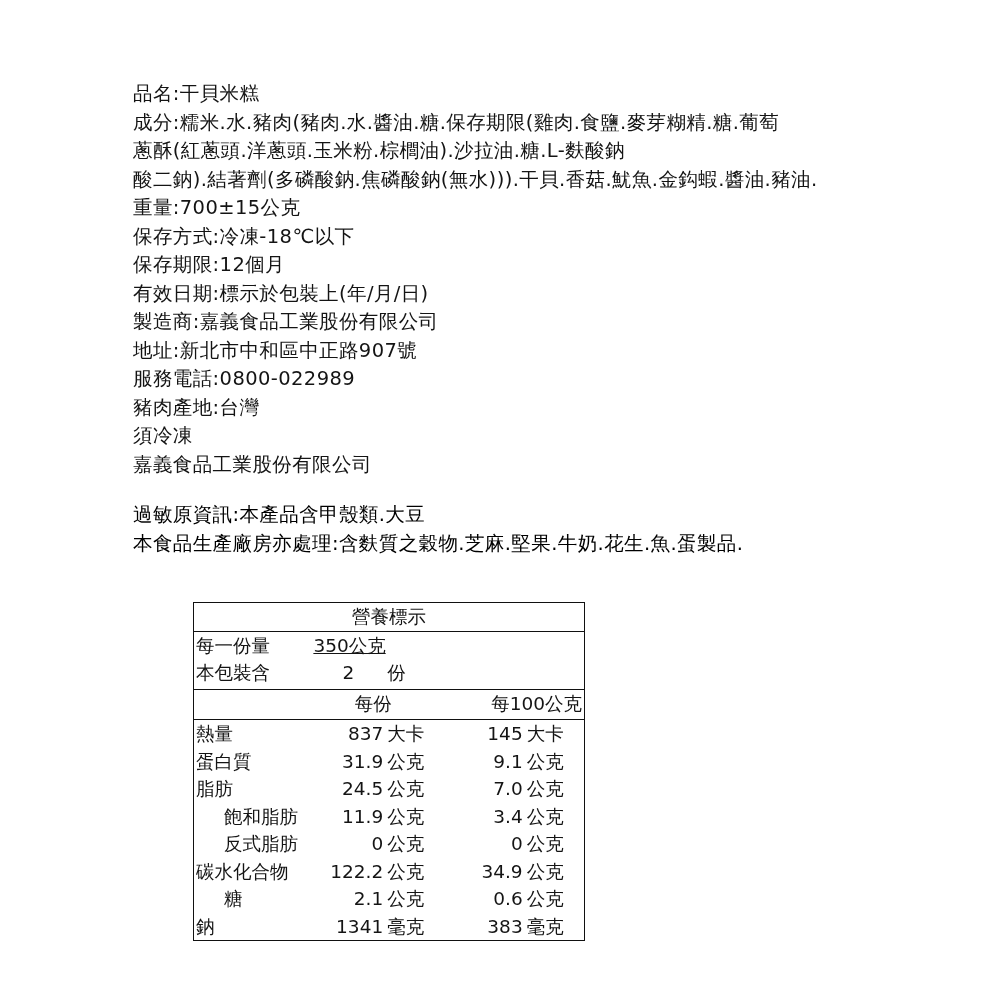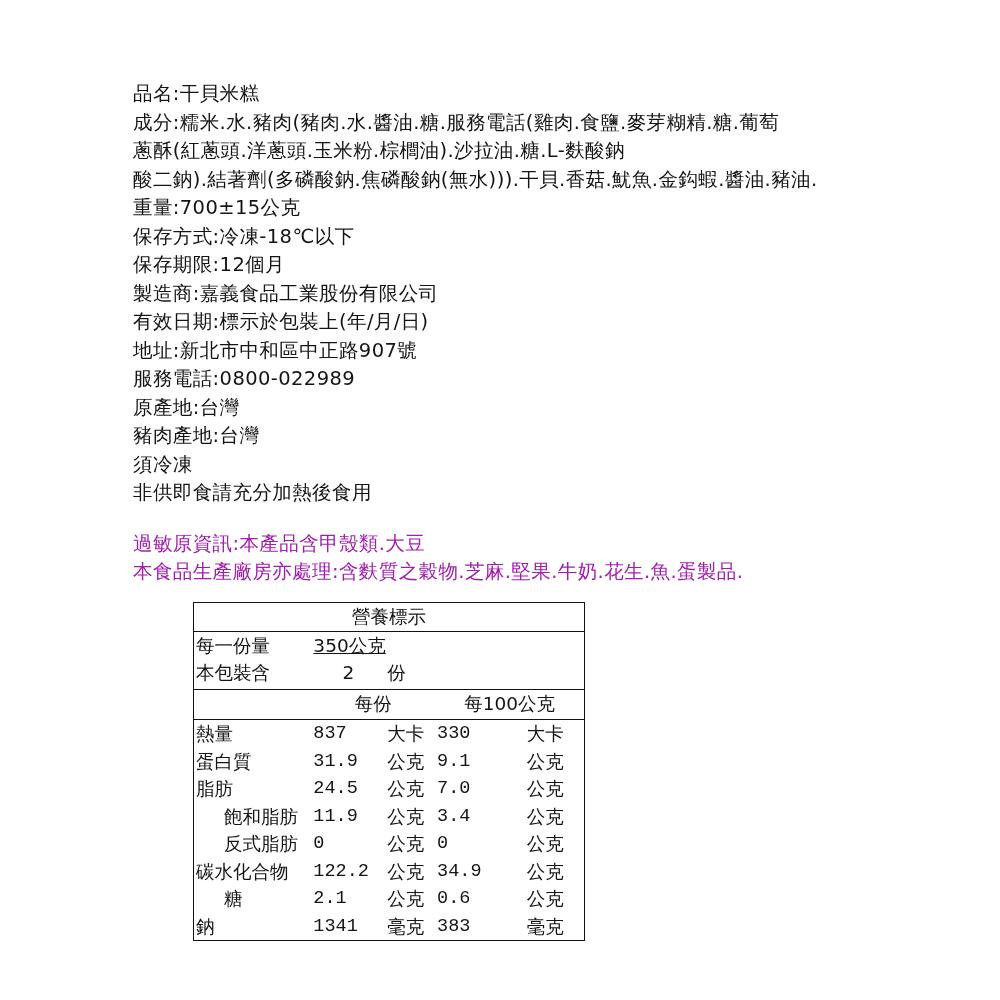--- a/index.html
+++ b/index.html
@@ -36,21 +36,21 @@
     white-space: pre-wrap;
     color: #141414;
   }
   .gap {
     height: 22px;
   }
   .allergen {
     font-size: 19.5px;
     line-height: 28.5px;
     letter-spacing: 0.4px;
-    color: #a21caf;
+    color: #000000;
   }
 
   
   .nutrition-wrap {
     position: absolute;
     left: 193px;
     top: 590px;
     width: 392px;
   }
   table.nutrition {
@@ -94,68 +94,66 @@
     line-height: 0;
   }
   .colhead td {
     text-align: center;
   }
   .colhead .c-per {
     text-align: center;
     margin-top: 48px;
   }
   .colhead .c-100 {
-    text-align: center;
+    text-align: right;
     margin-top: 40px;
   }
   .nut-name {
     text-align: left;
     padding-left: 8px;
     margin-left: 48px;
   }
   .nut-name.indent {
     padding-left: 30px;
   }
   .num {
-    text-align: left;
+    text-align: right;
     padding-right: 4px;
-    font-family: Liberation Mono, monospace;
   }
   .unit {
     text-align: left;
     padding-left: 6px;
   }
   .sep-under-head td {
     border-bottom: 1.6px solid #111;
     padding: 0;
     height: 0;
     line-height: 0;
   }
 </style>
 </head>
 <body>
 
 <div class="page">
 
   <div class="label-block">
     <div class="line">品名:干貝米糕</div>
-    <div class="line">成分:糯米.水.豬肉(豬肉.水.醬油.糖.服務電話(雞肉.食鹽.麥芽糊精.糖.葡萄</div>
+    <div class="line">成分:糯米.水.豬肉(豬肉.水.醬油.糖.保存期限(雞肉.食鹽.麥芽糊精.糖.葡萄</div>
     <div class="line">蔥酥(紅蔥頭.洋蔥頭.玉米粉.棕櫚油).沙拉油.糖.L-麩酸鈉</div>
     <div class="line">酸二鈉).結著劑(多磷酸鈉.焦磷酸鈉(無水))).干貝.香菇.魷魚.金鈎蝦.醬油.豬油.</div>
     <div class="line">重量:700±15公克</div>
     <div class="line">保存方式:冷凍-18℃以下</div>
     <div class="line">保存期限:12個月</div>
+    <div class="line">有效日期:標示於包裝上(年/月/日)</div>
     <div class="line">製造商:嘉義食品工業股份有限公司</div>
-    <div class="line">有效日期:標示於包裝上(年/月/日)</div>
     <div class="line">地址:新北市中和區中正路907號</div>
     <div class="line">服務電話:0800-022989</div>
-    <div class="line">原產地:台灣</div>
     <div class="line">豬肉產地:台灣</div>
     <div class="line">須冷凍</div>
-    <div class="line">非供即食請充分加熱後食用</div>
+    <div class="line">嘉義食品工業股份有限公司</div>
 
     <div class="gap"></div>
 
     <div class="allergen">過敏原資訊:本產品含甲殼類.大豆</div>
     <div class="allergen">本食品生產廠房亦處理:含麩質之穀物.芝麻.堅果.牛奶.花生.魚.蛋製品.</div>
   </div>
 
   <div class="nutrition-wrap">
     <table class="nutrition outer-border">
       <colgroup>
@@ -191,21 +189,21 @@
           <td class="c-100" colspan="2">每100公克</td>
         </tr>
         <tr class="sep-under-head">
           <td colspan="5"></td>
         </tr>
 
         <tr>
           <td class="nut-name">熱量</td>
           <td class="num">837</td>
           <td class="unit">大卡</td>
-          <td class="num">330</td>
+          <td class="num">145</td>
           <td class="unit">大卡</td>
         </tr>
         <tr>
           <td class="nut-name">蛋白質</td>
           <td class="num">31.9</td>
           <td class="unit">公克</td>
           <td class="num">9.1</td>
           <td class="unit">公克</td>
         </tr>
         <tr>

